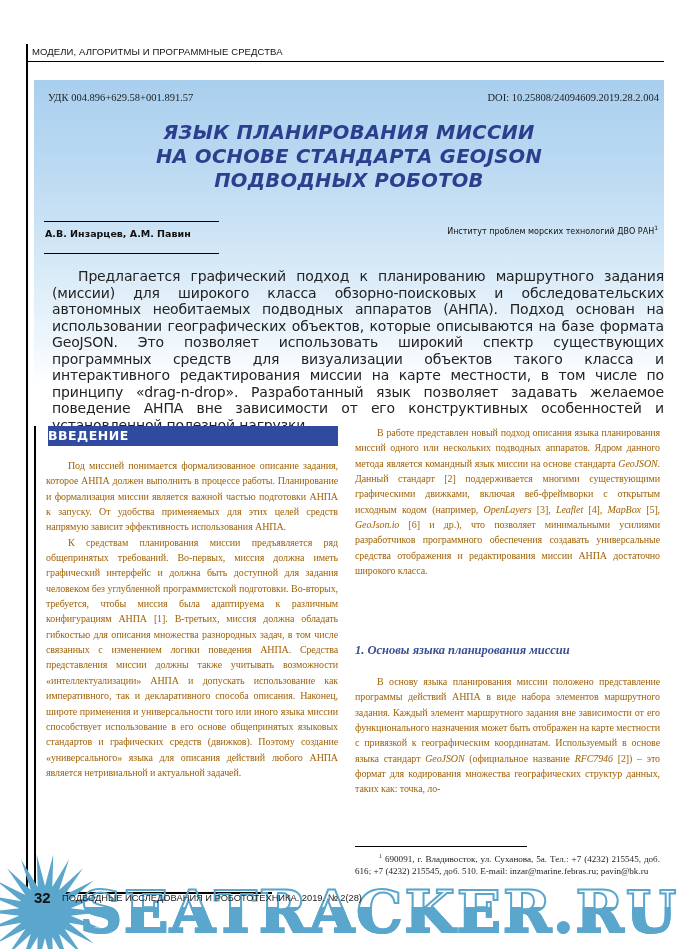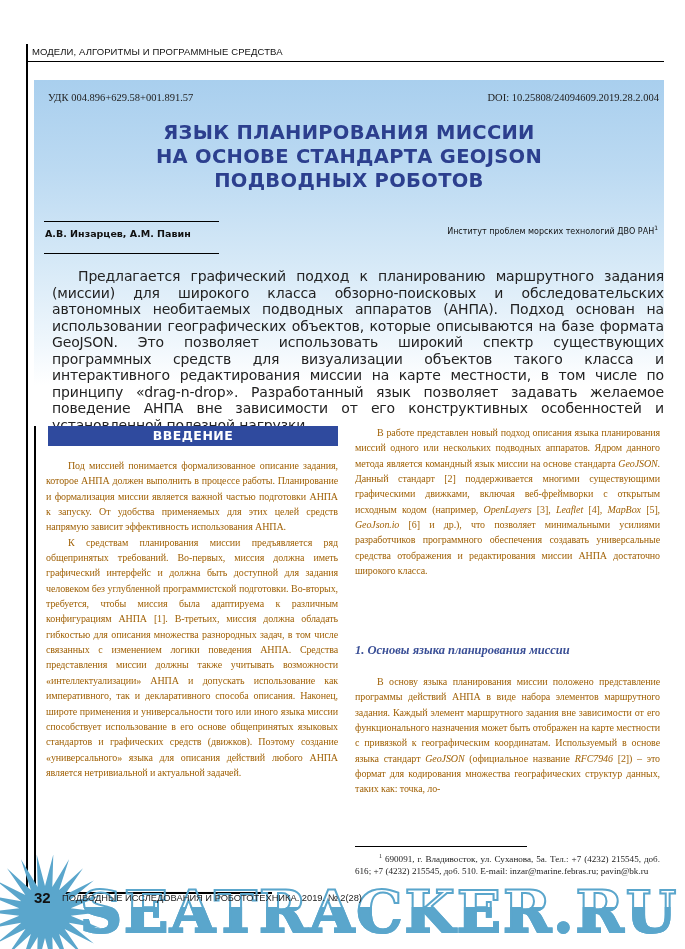--- a/index.html
+++ b/index.html
@@ -16,42 +16,42 @@
   .left-rule { left: 26px; top: 44px; width: 1.5px; height: 850px; background: #000; }
   .hero {
     left: 34px; top: 80px; width: 630px; height: 305px;
     background: linear-gradient(180deg, #a9cfee 0%, #bcdaf2 30%, #d6e9f7 60%, #eef6fc 85%, #ffffff 100%);
   }
   .udk { left: 48px; top: 92px; font-size: 10.5px; color: #222; }
   .doi { right: 26px; top: 92px; font-size: 10.5px; color: #222; }
   .title {
     left: 34px; top: 121px; width: 630px; text-align: center;
     font-family: "DejaVu Sans", sans-serif; font-weight: bold; font-size: 19.5px;
-    line-height: 24px; color: #2c3f8e; letter-spacing: 0.3px;
+    line-height: 24px; color: #2c3f8e; letter-spacing: 0.3px; font-style: italic;
   }
   .author-rule { left: 44px; width: 175px; height: 1px; background: #000; }
   .authors {
     left: 45px; top: 228px; font-family: "DejaVu Sans", sans-serif; font-weight: bold;
     font-size: 9.5px; color: #111;
   }
   .affil {
     right: 27px; top: 222px; text-align: right; font-family: "DejaVu Sans", sans-serif;
     font-size: 8px; line-height: 12px; color: #111;
   }
   .abstract {
     left: 52px; top: 268px; width: 612px; font-family: "DejaVu Sans", sans-serif;
     font-size: 14px; line-height: 16.5px; color: #222; text-align: justify; text-indent: 26px;
     letter-spacing: -0.15px;
   }
   .intro-box-left { left: 34px; top: 426px; width: 1.5px; height: 468px; background: #000; }
   .intro-box-bottom { left: 34px; top: 892px; width: 238px; height: 1.5px; background: #000; }
   .intro-heading {
     left: 48px; top: 426px; width: 290px; height: 20px; background: #2f4a9e;
     color: #ffffff; font-family: "DejaVu Sans", sans-serif; font-weight: bold;
-    font-size: 12.5px; text-align: center; line-height: 20px; letter-spacing: 0.5px;
+    font-size: 12.5px; line-height: 20px; letter-spacing: 0.5px;
   }
   .col-text {
     font-size: 10px; line-height: 15.35px; text-align: justify; color: #a16207;
     letter-spacing: -0.1px;
   }
   .col-text p { margin: 0; text-indent: 22px; }
   .col-left { left: 46px; top: 458px; width: 292px; }
   .col-right-top { left: 355px; top: 425px; width: 305px; }
   .sub-heading {
     left: 355px; top: 643px; font-weight: bold; font-size: 12.5px; color: #3a4f96; font-style: italic;

